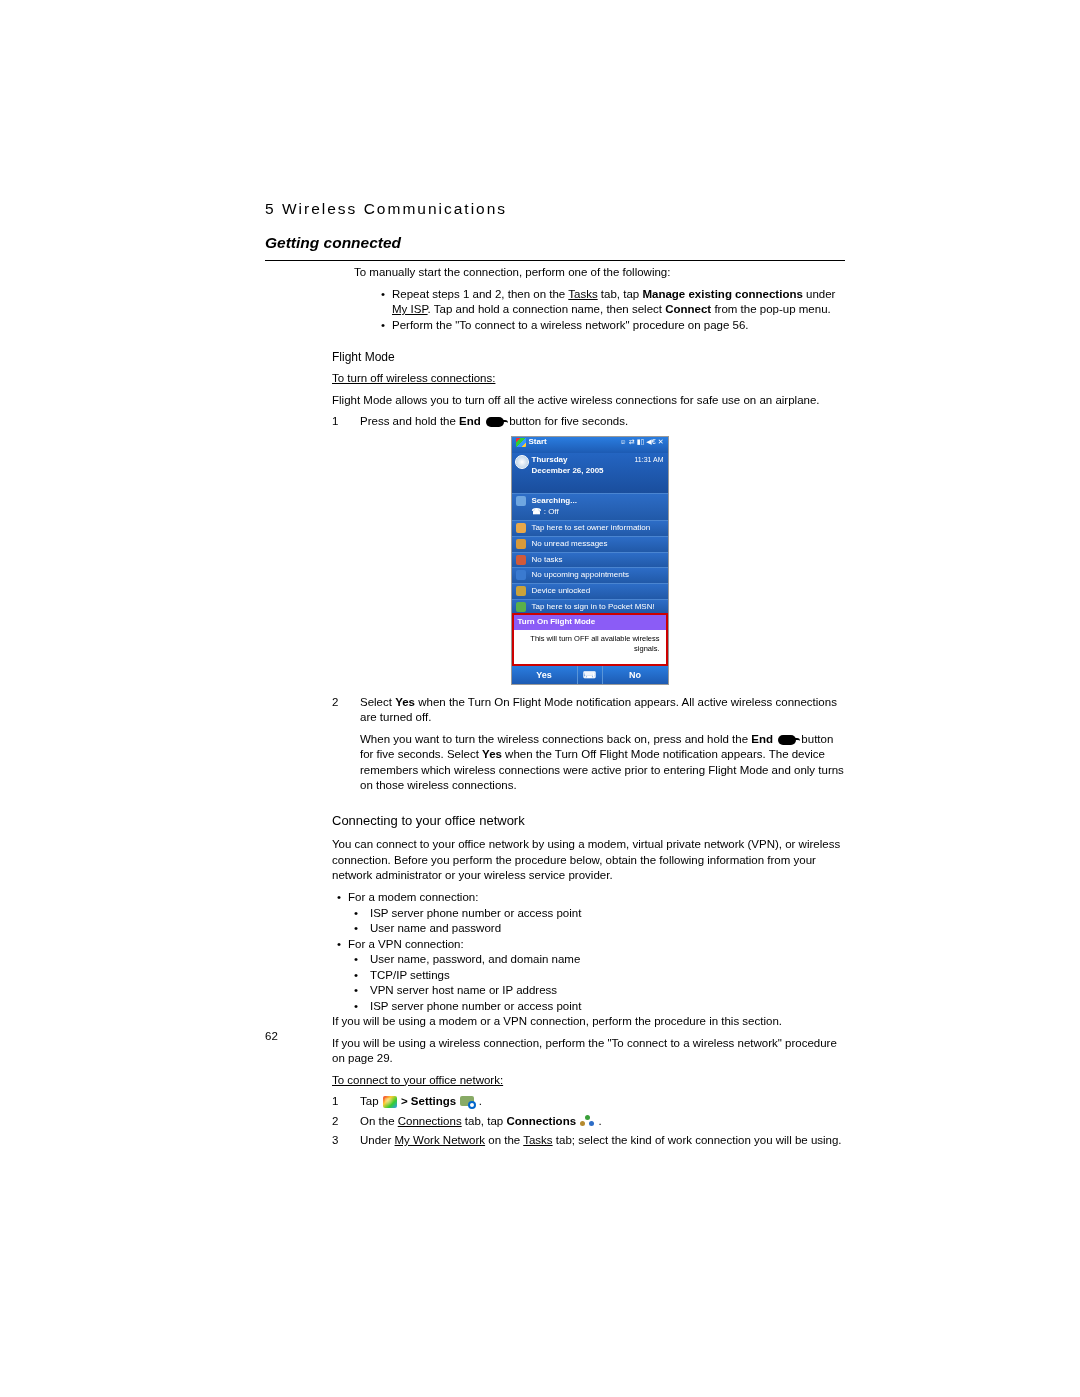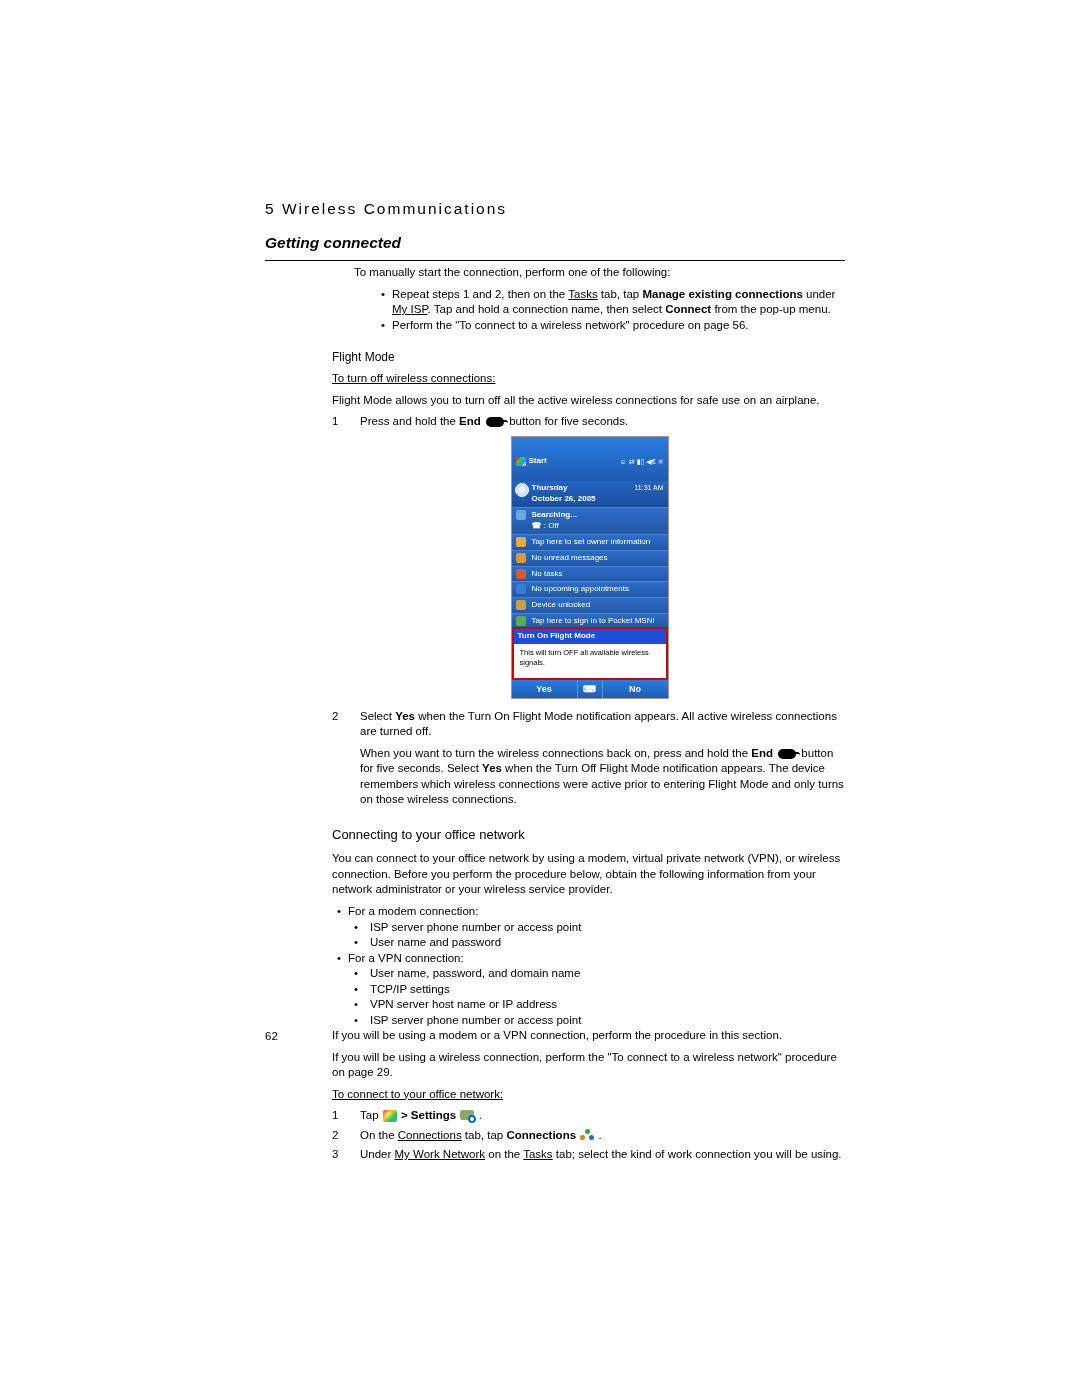--- a/index.html
+++ b/index.html
@@ -18,30 +18,30 @@
 .ol .t{}
 .sub{padding-left:22px}
 .bul{display:grid;grid-template-columns:14px 1fr;gap:0 2px}
 .bul .b{text-align:center}
 .subbul{display:grid;grid-template-columns:14px 1fr;gap:0 2px;padding-left:22px}
 .indent2{padding-left:44px}
 b{font-weight:700}
 .pagenum{position:absolute;left:265px;top:1030px;font-size:11.5px}
 
 .shot{width:156px;margin:6px auto 10px auto;border:1px solid #999;font-size:8px;font-family:Tahoma,Arial,sans-serif;color:#fff;background:#2b66b8}
-.shot .tbar{display:flex;align-items:flex-end;background:linear-gradient(#2a7de0,#1d5bb3);height:16px;padding:14px 4px;justify-content:space-between}
+.shot .tbar{display:flex;align-items:flex-start;background:linear-gradient(#2a7de0,#1d5bb3);height:16px;padding:0 4px;justify-content:space-between}
 .shot .tbar .l{display:flex;align-items:center;gap:3px;font-weight:700}
 .shot .tbar .r{display:flex;align-items:center;gap:2px;font-size:7px}
-.shot .today{background:linear-gradient(#2465c2,#1a4e9d);padding:2px 4px 3px 20px;position:relative;font-weight:700}
+.shot .today{background:linear-gradient(#2465c2,#1a4e9d);padding:2px 4px 17px 20px;position:relative;font-weight:700}
 .shot .today .clk{width:12px;height:12px;border-radius:50%;background:radial-gradient(#fff,#cde 60%,#9bc);position:absolute;left:3px;top:2px;border:1px solid #fff}
 .shot .row{background:linear-gradient(#2d6dc7,#2159a8);padding:2px 11px 2px 20px;position:relative;border-top:1px solid #4a85d1}
 .shot .row .ic{width:10px;height:10px;position:absolute;left:4px;top:2px;border-radius:2px}
 .shot .popup{background:#fff;color:#000;border:2px solid #c00;margin:0}
-.shot .popup .pt{background:#1d4ed8;color:#fff;font-weight:700;padding:2px 4px;font-size:8px}
-.shot .popup .pb{padding:4px 6px 10px 6px;font-size:7.5px;text-align:left}
+.shot .popup .pt{background:#8b5cf6;color:#fff;font-weight:700;padding:2px 4px;font-size:8px}
+.shot .popup .pb{padding:4px 6px 10px 6px;font-size:7.5px;text-align:right}
 .shot .bb{display:flex;height:18px;background:linear-gradient(#2a7de0,#1d5bb3)}
 .shot .bb div{flex:1;display:flex;align-items:center;justify-content:center;font-weight:700;font-size:9px}
 .shot .bb .mid{flex:0 0 24px;border-left:1px solid #5a95d8;border-right:1px solid #5a95d8}
 .shot .time{float:right;font-weight:400;font-size:7px}
 
 .ic-end{display:inline-block;width:18px;height:10px;background:#000;border-radius:5px/5px;vertical-align:middle;position:relative;margin:0 2px}
 .ic-end:before{content:"";position:absolute;right:-4px;top:3px;width:5px;height:3px;border-top:2px solid #000;border-radius:0 3px 0 0}
 .ic-start{display:inline-block;width:14px;height:12px;vertical-align:middle;margin:0 1px;background:linear-gradient(135deg,#e33,#fc3,#3c3,#39f);border-radius:2px;position:relative}
 .ic-start:after{content:"";position:absolute;inset:2px;background:radial-gradient(circle at 30% 30%,#fff6,transparent 60%)}
 .ic-settings{display:inline-block;width:14px;height:12px;vertical-align:middle;margin:0 1px;position:relative}
@@ -95,21 +95,21 @@
             <span>☺</span>
             <span>⇄</span>
             <span>▮▯</span>
             <span>◀€</span>
             <span>✕</span>
           </div>
     </div>
     <div class="today">
       <div class="clk"></div>
       <span>Thursday</span><span class="time">11:31 AM</span><br>
-      <span>October 26, 2005</span>
+      <span>December 26, 2005</span>
     </div>
     <div class="row"><div class="ic" style="background:#6fa6e0"></div><b>Searching...</b><br><b>☎</b><span>  : Off</span></div>
     <div class="row"><div class="ic" style="background:#e8a84a"></div><span>Tap here to set owner information</span></div>
     <div class="row"><div class="ic" style="background:#d79a3a"></div><span>No unread messages</span></div>
     <div class="row"><div class="ic" style="background:#d05a3a"></div><span>No tasks</span></div>
     <div class="row"><div class="ic" style="background:#3a7ad0"></div><span>No upcoming appointments</span></div>
     <div class="row"><div class="ic" style="background:#caa23a"></div><span>Device unlocked</span></div>
     <div class="row" style="padding-bottom:0"><div class="ic" style="background:#5ab04a"></div><span>Tap here to sign in to Pocket MSN!</span></div>
     <div class="popup">
       <div class="pt">Turn On Flight Mode</div>

